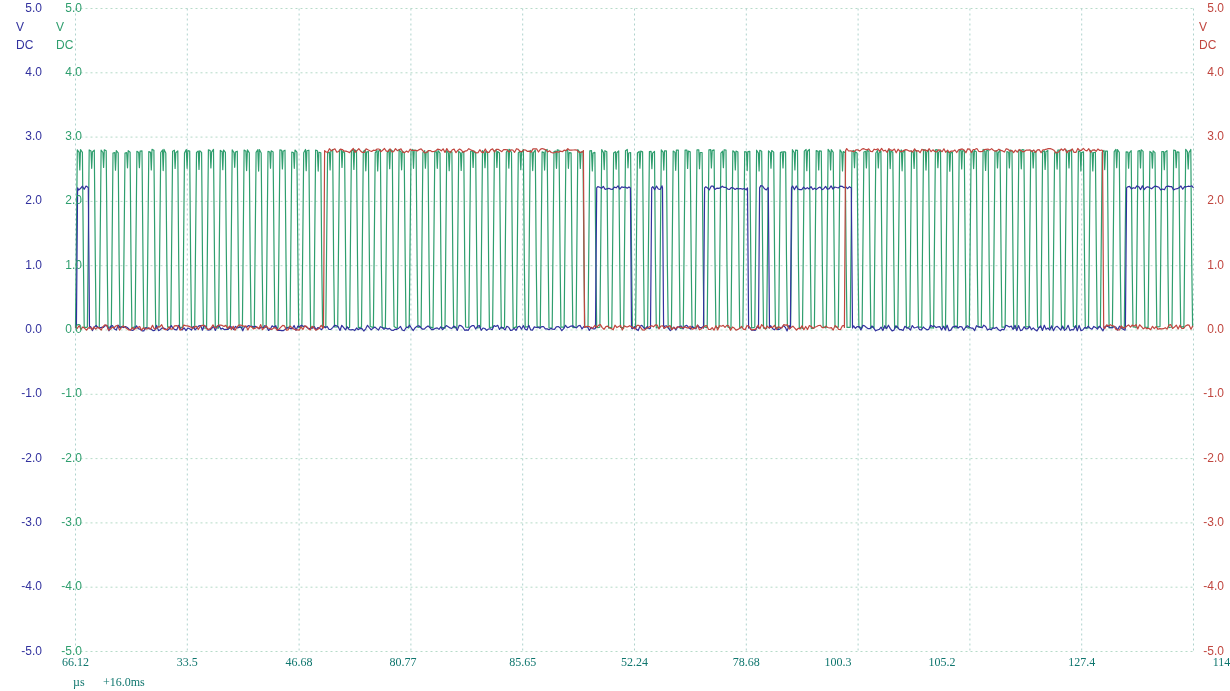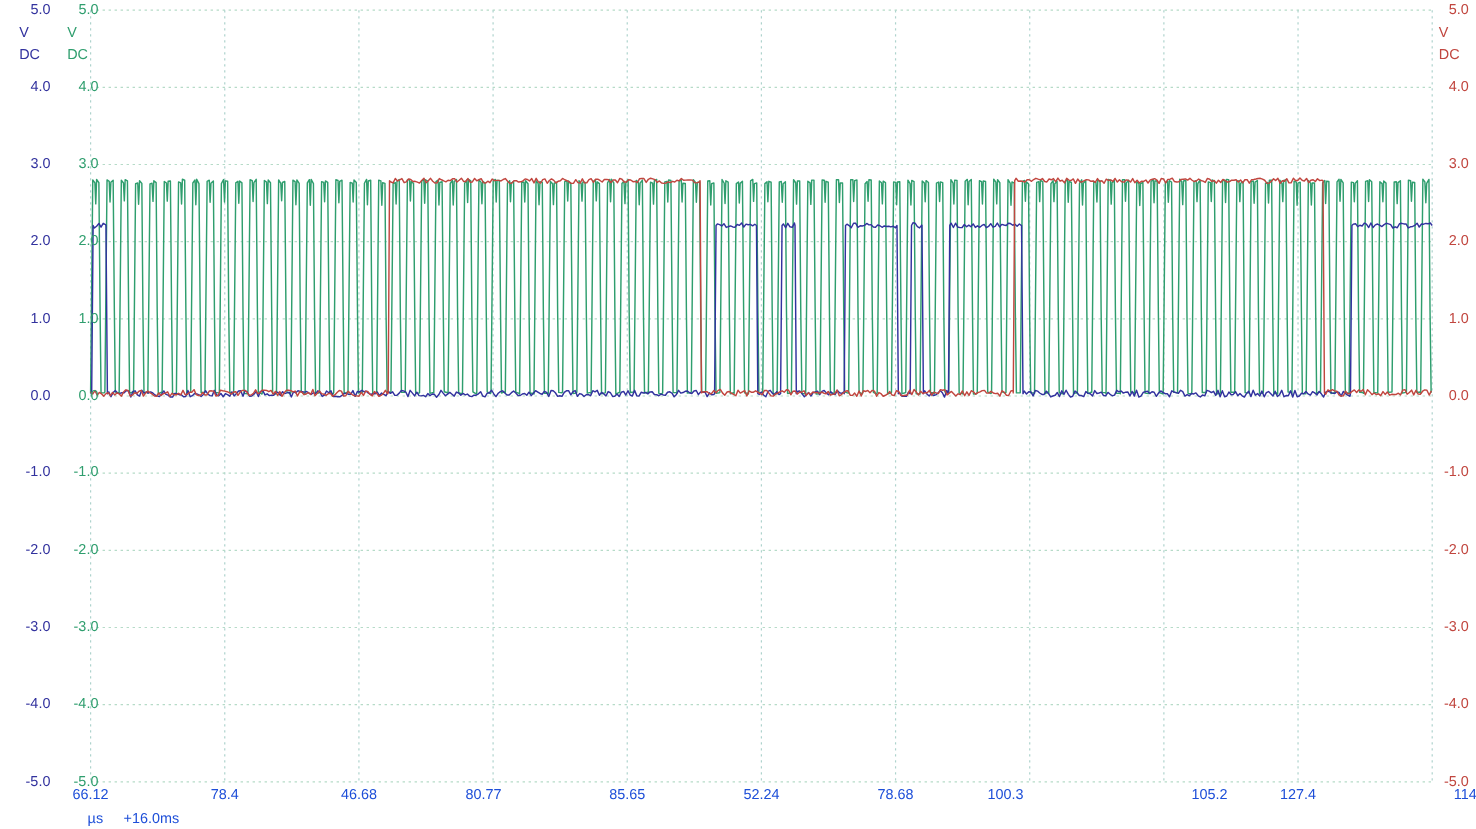--- a/index.html
+++ b/index.html
@@ -9,21 +9,21 @@
     background:#ffffff;
     font-family:"Liberation Sans", sans-serif;
     font-size:12px;
     overflow:hidden;
   }
   svg#plot{position:absolute;left:0;top:0;}
   .lab{position:absolute;line-height:13px;white-space:nowrap;}
   .c-blue{color:#32329e;}
   .c-green{color:#2f9e6e;}
   .c-red{color:#c1463f;}
-  .c-dark{color:#1d4ed8;}
+  .c-dark{color:#0f766e;font-family:Liberation Serif, serif;}
   .ycol-blue{left:0;width:42px;text-align:right;}
   .ycol-green{left:44px;width:38px;text-align:right;}
   .ycol-red{left:1198px;width:26px;text-align:right;}
   .xlab{width:64px;text-align:center;top:656px;}
   #vdc-blue-v{left:16px;top:21px;}
   #vdc-blue-dc{left:16px;top:39px;}
   #vdc-green-v{left:56px;top:21px;}
   #vdc-green-dc{left:56px;top:39px;}
   #vdc-red-v{left:1199px;top:21px;}
   #vdc-red-dc{left:1199px;top:39px;}
@@ -101,23 +101,23 @@
     <div class="lab c-blue ycol-blue" style="top: 515.9px;">-3.0</div>
     <div class="lab c-green ycol-green" style="top: 515.9px;">-3.0</div>
     <div class="lab c-red ycol-red" style="top: 515.9px;">-3.0</div>
     <div class="lab c-blue ycol-blue" style="top: 580.2px;">-4.0</div>
     <div class="lab c-green ycol-green" style="top: 580.2px;">-4.0</div>
     <div class="lab c-red ycol-red" style="top: 580.2px;">-4.0</div>
     <div class="lab c-blue ycol-blue" style="top: 644.5px;">-5.0</div>
     <div class="lab c-green ycol-green" style="top: 644.5px;">-5.0</div>
     <div class="lab c-red ycol-red" style="top: 644.5px;">-5.0</div>
     <div class="lab c-dark xlab" style="left: 43.5px;">66.12</div>
-    <div class="lab c-dark xlab" style="left: 155.3px;">78.4</div>
+    <div class="lab c-dark xlab" style="left: 155.3px;">33.5</div>
     <div class="lab c-dark xlab" style="left: 267.1px;">46.68</div>
     <div class="lab c-dark xlab" style="left: 371px;">80.77</div>
     <div class="lab c-dark xlab" style="left: 490.7px;">85.65</div>
     <div class="lab c-dark xlab" style="left: 602.5px;">52.24</div>
     <div class="lab c-dark xlab" style="left: 714.3px;">78.68</div>
     <div class="lab c-dark xlab" style="left: 806px;">100.3</div>
-    <div class="lab c-dark xlab" style="left: 976px;">105.2</div>
+    <div class="lab c-dark xlab" style="left: 910px;">105.2</div>
     <div class="lab c-dark xlab" style="left: 1049.7px;">127.4</div>
     <div class="lab c-dark xlab" style="left: 1194px;">114.9</div>
   </div>
 
 </body></html>

